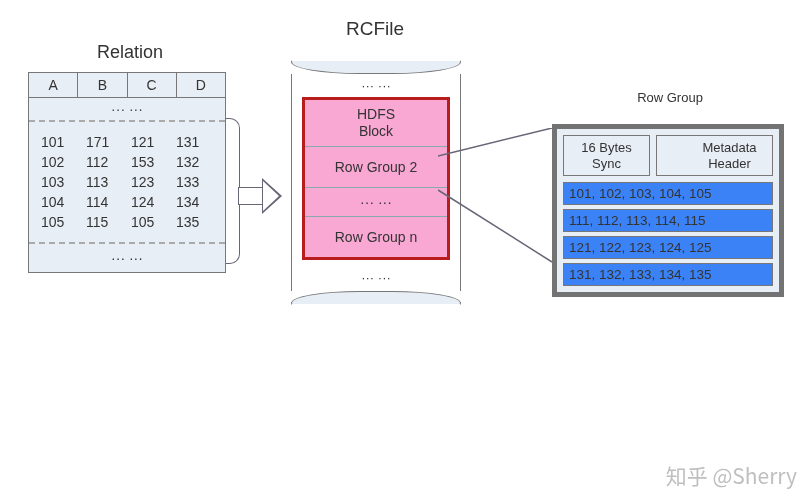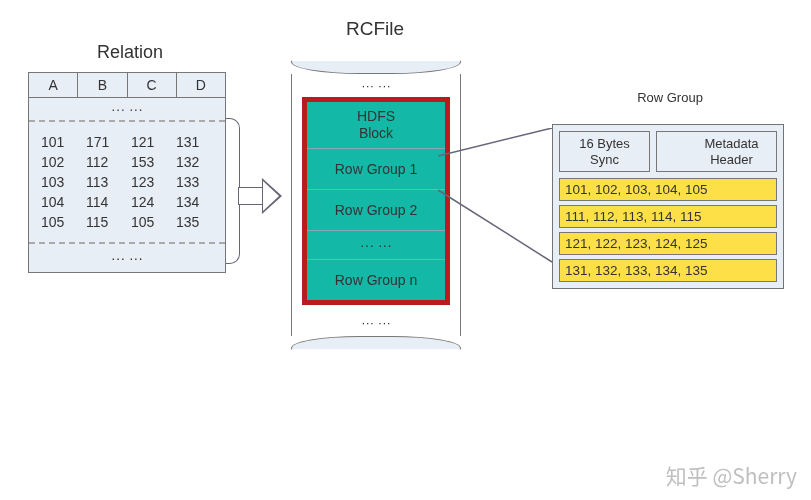--- a/index.html
+++ b/index.html
@@ -39,35 +39,35 @@
     content:""; position:absolute; left:0; right:0; height:50%; background:#fff;
   }
   .cap.top::after { top:-1px; }
   .cap.bottom::after { bottom:-1px; }
   .rcfile-ell { text-align:center; font-size:13px; padding:2px 0; }
   .rcfile-body {
     border-left:1px solid #777; border-right:1px solid #777;
     width:170px; margin:0 auto; padding: 2px 0 4px;
   }
   .hdfs-block {
-    margin: 2px 10px 8px; border:5px solid #b91c1c; background:#14b8a6;
+    margin: 2px 10px 8px; border:3px solid #b91c1c; background:#f9a8d4;
   }
   .hdfs-head { text-align:center; padding:6px 2px; border-bottom:1px solid #8aa; line-height:1.2; }
   .hdfs-cell { text-align:center; padding:12px 2px; border-bottom:1px solid #8aa; }
   .hdfs-cell.small { padding: 6px 2px; }
   .hdfs-cell:last-child { border-bottom:none; }
   
   .rowgroup-title { left: 580px; top: 90px; width: 180px; font-size:13px; }
   .rowgroup {
     position:absolute; left: 552px; top: 124px; width: 232px;
-    border:1px solid #737373; background:#e8eef6; padding:6px;
+    border:5px solid #737373; background:#e8eef6; padding:6px;
   }
   .rg-top { display:flex; gap:6px; margin-bottom:6px; }
   .rg-box { flex:1; border:1px solid #777; text-align:center; padding:4px 2px; font-size:13px; line-height:1.2; background:#e8eef6; }
-  .rg-row { border:1px solid #777; padding:3px 5px; margin-bottom:4px; font-size:13.5px; background:#fde047; }
+  .rg-row { border:1px solid #777; padding:3px 5px; margin-bottom:4px; font-size:13.5px; background:#3b82f6; }
   .rg-row:last-child { margin-bottom:0; }
   
   .arrow {
     position:absolute; left: 238px; top: 178px;
     display:flex; align-items:center;
   }
   .arrow-shaft { width:24px; height:18px; border:1.5px solid #667; border-right:none; background:#fff; }
   .arrow-head {
     width:0; height:0; border-top:18px solid transparent; border-bottom:18px solid transparent;
     border-left:20px solid #667; position:relative;
@@ -138,21 +138,20 @@
 </div>
 
 <div class="title rcfile-title">RCFile</div>
 <div class="rcfile">
   <div class="cap top"></div>
   <div class="rcfile-body">
     <div class="rcfile-ell">···  ···</div>
     <div class="hdfs-block">
       <div class="hdfs-head" style="white-space:pre-line;">HDFS
 Block</div>
-      <div class="hdfs-cell">Row Group 1</div>
       <div class="hdfs-cell">Row Group 2</div>
       <div class="hdfs-cell small">···  ···</div>
       <div class="hdfs-cell">Row Group n</div>
     </div>
     <div class="rcfile-ell">···  ···</div>
   </div>
   <div class="cap bottom"></div>
 </div>
 
 <svg style="position:absolute; left:438px; top:128px; width:120px; height:140px;">

